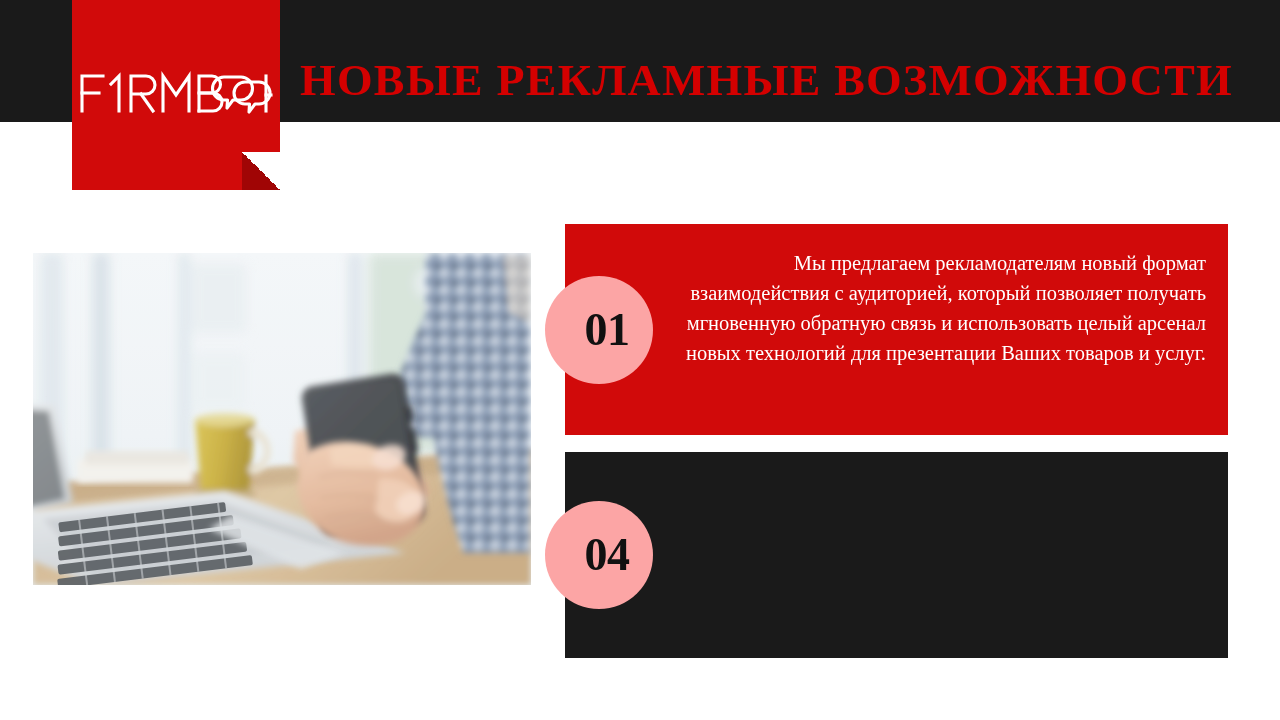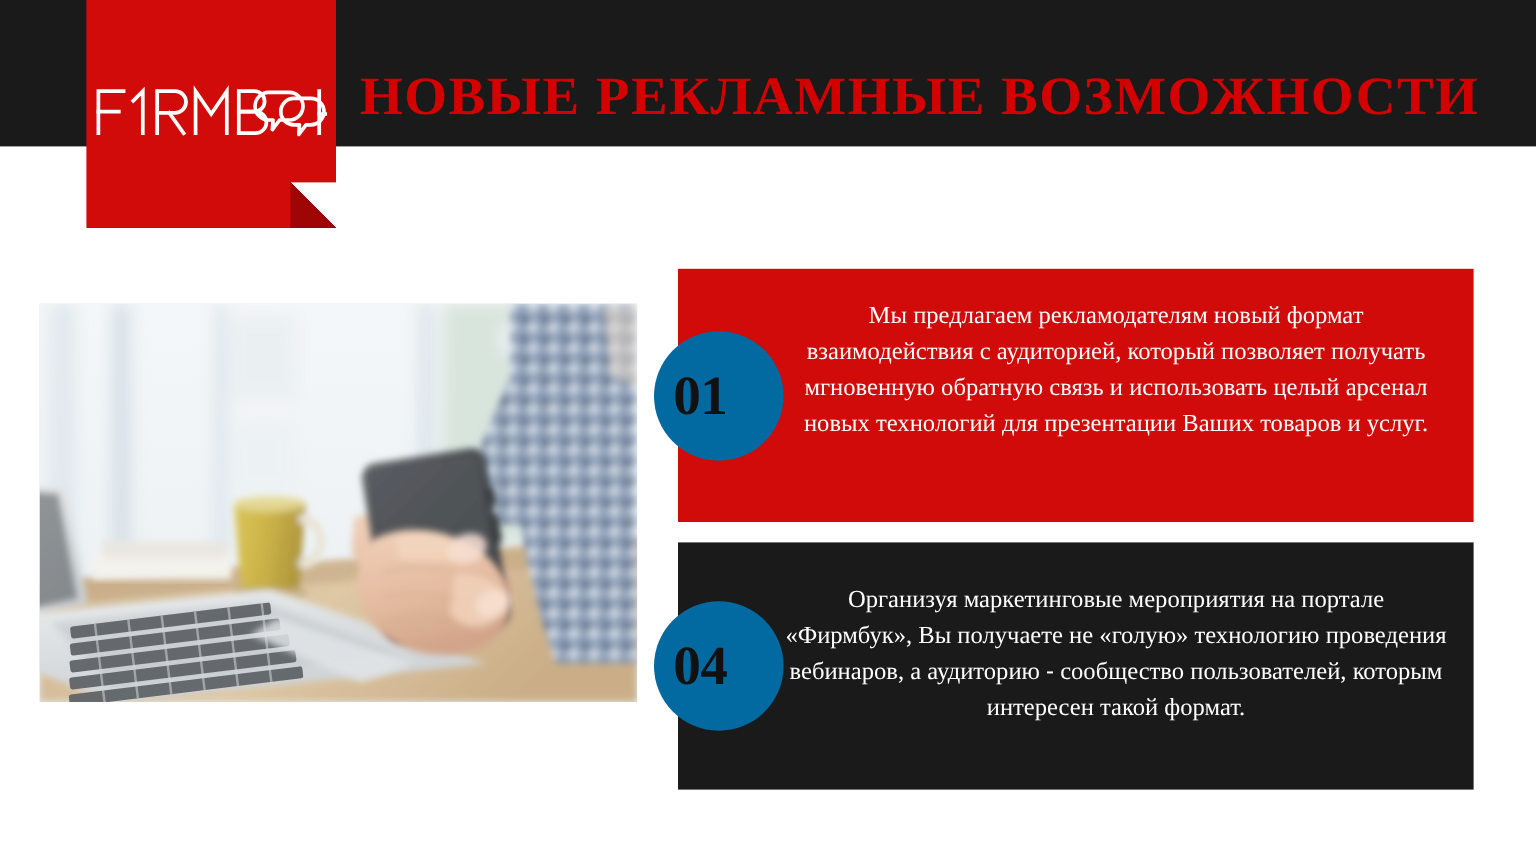--- a/index.html
+++ b/index.html
@@ -111,33 +111,34 @@
   }
   .panel-text {
     position: absolute;
     left: 89px;
     right: 22px;
     top: 24px;
     color: #ffffff;
     font-family: "Liberation Serif", "DejaVu Serif", serif;
     font-size: 20.5px;
     line-height: 30px;
-    text-align: center;
+    text-align: right;
   }
   .panel-2 .panel-text { top: 33px; }
 
   .badge {
     position: absolute;
     left: -20px;
     width: 108px;
     height: 108px;
     border-radius: 50%;
-    background: #0369a1;
+    background: #fca5a5;
     display: flex;
     align-items: center;
+    justify-content: center;
   }
   .panel-1 .badge { top: 52px; }
   .panel-2 .badge { top: 49px; }
 
   .badge-num {
     font-family: "Liberation Serif", "DejaVu Serif", serif;
     font-weight: bold;
     font-size: 46px;
     line-height: 46px;
     color: #111111;
@@ -330,16 +331,15 @@
     <div class="badge">
       <span class="badge-num">01</span>
     </div>
     <div class="panel-text">Мы предлагаем рекламодателям новый формат взаимодействия с аудиторией, который позволяет получать мгновенную обратную связь и использовать целый арсенал новых технологий для презентации Ваших товаров и услуг.</div>
   </div>
 
   <div class="panel panel-2">
     <div class="badge">
       <span class="badge-num">04</span>
     </div>
-    <div class="panel-text">Организуя маркетинговые мероприятия на портале «Фирмбук», Вы получаете не «голую» технологию проведения вебинаров, а аудиторию ⁃ сообщество пользователей, которым интересен такой формат.</div>
   </div>
 
 </div>
 
 </body></html>

